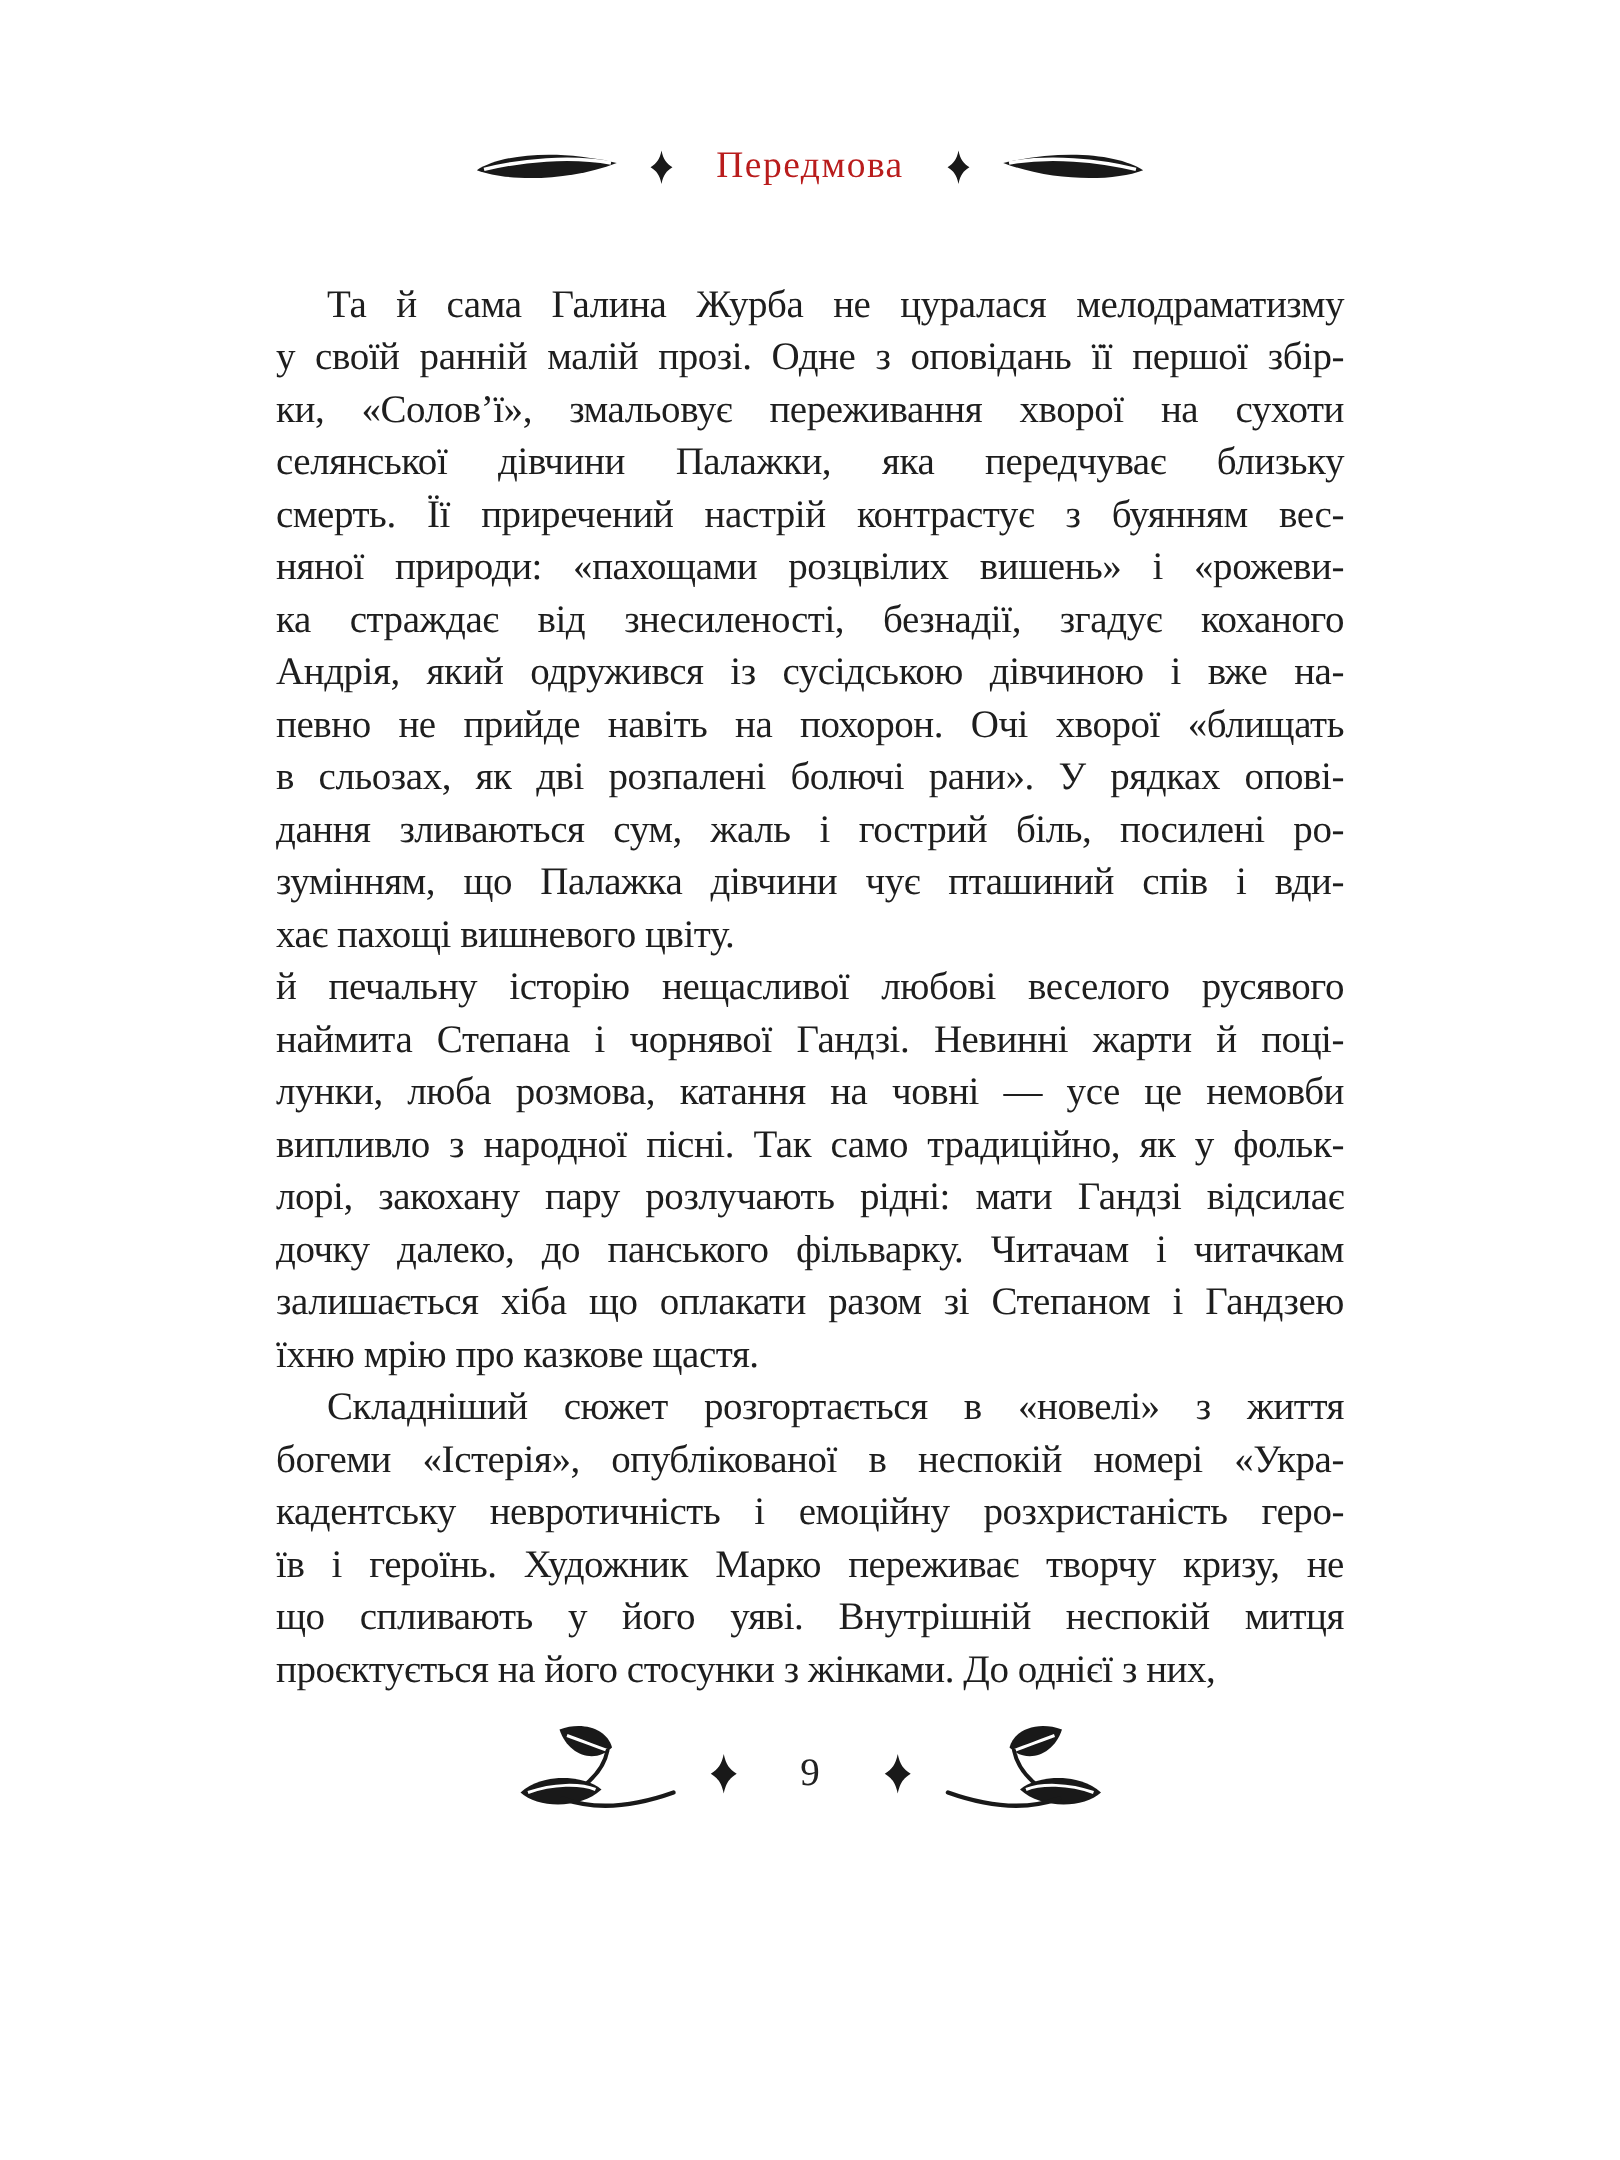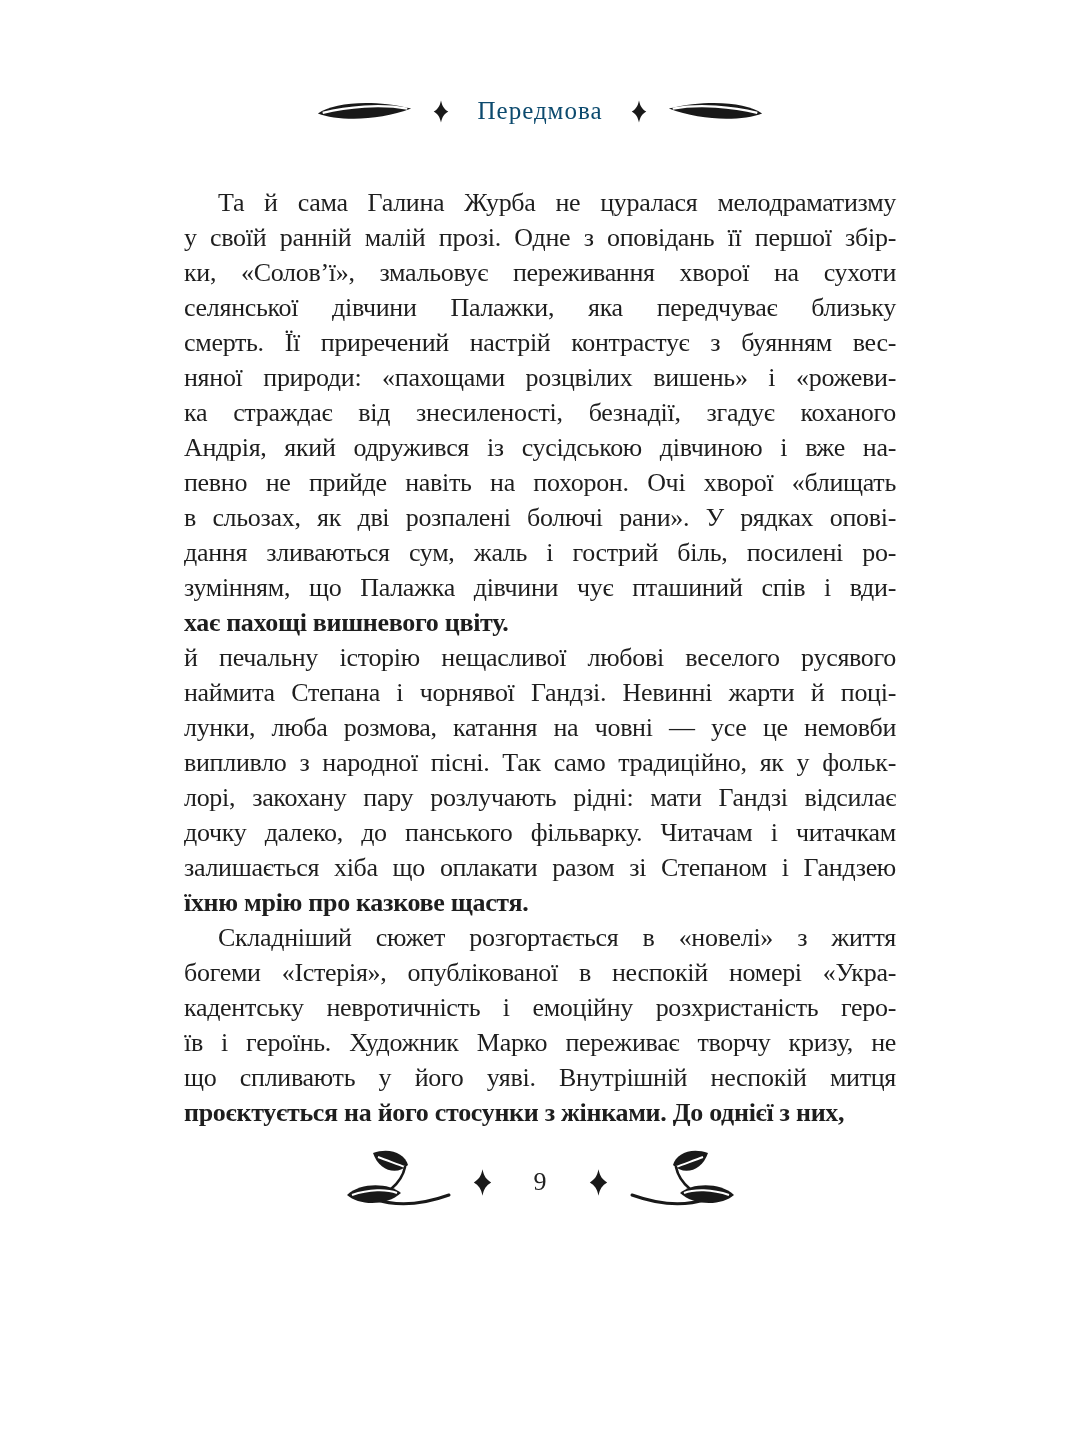--- a/index.html
+++ b/index.html
@@ -21,21 +21,21 @@
     padding-top: 98px;
     display: flex;
     align-items: center;
     justify-content: center;
     gap: 18px;
     color: #191919;
   }
   .header .title {
     font-size: 25px;
     letter-spacing: 1px;
-    color: #0c4a6e;
+    color: #b91c1c;
     margin: 0 10px;
     line-height: 1;
     padding-bottom: 2px;
   }
   .orn-leaf { width: 100px; height: 27px; display: block; }
   .orn-star { width: 16px; height: 23px; display: block; }
   .mirrored { transform: scaleX(-1); }
   
   .textblock {
     width: 712px;
@@ -46,21 +46,21 @@
     font-size: 26px;
     line-height: 35px;
     letter-spacing: -0.3px;
     text-align: justify;
     text-align-last: justify;
     -moz-text-align-last: justify;
     white-space: normal;
     color: #1e1e1e;
   }
   .line.first { text-indent: 34px; }
-  .line.last  { text-align-last: left; font-weight: bold; -moz-text-align-last: left; }
+  .line.last  { text-align-last: left; -moz-text-align-last: left; }
   
   .footer {
     margin-top: 20px;
     display: flex;
     align-items: center;
     justify-content: center;
     gap: 16px;
     color: #191919;
   }
   .orn-sprig { width: 112px; height: 64px; display: block; }

